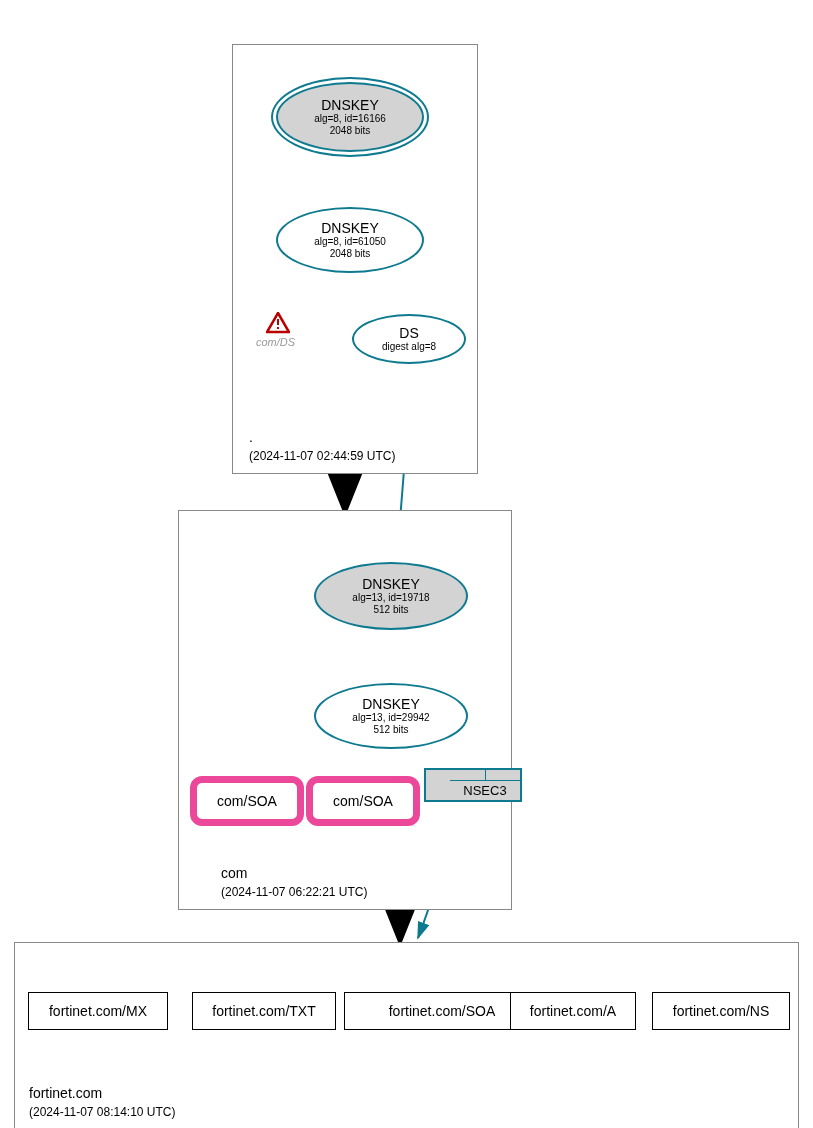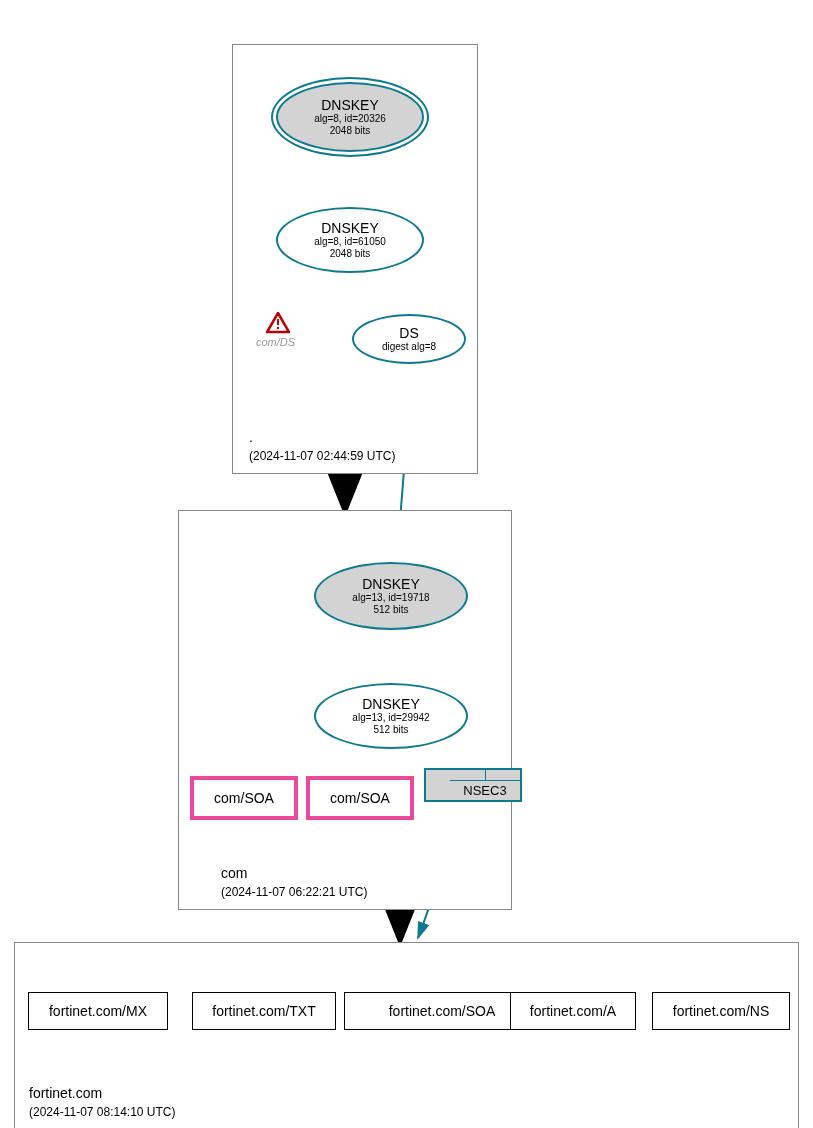--- a/index.html
+++ b/index.html
@@ -43,22 +43,22 @@
     }
     .node-title {
       font-size: 14px;
     }
     .node-sub {
       font-size: 10px;
       line-height: 1.2;
     }
     .rrset-box {
       position: absolute;
-      border: 4px solid #ec4899;
-      border-radius: 0;
+      border: 7px solid #ec4899;
+      border-radius: 12px;
       background: white;
       display: flex;
       align-items: center;
       justify-content: center;
       font-size: 14px;
     }
     .rrset-box.black {
       border-color: #000;
       border-width: 1.5px;
       border-radius: 0;
@@ -139,21 +139,21 @@
   <path d="M 400 910 L 400 935" stroke="#000" stroke-width="6" fill="none" marker-end="url(#arrow-black)"></path>
 </svg>
 
 <div class="zone-box" style="left:232px; top:44px; width:244px; height:428px;">
   <div class="zone-label" style="left:16px; bottom:28px;">.</div>
   <div class="zone-timestamp" style="left:16px; bottom:10px;">(2024-11-07 02:44:59 UTC)</div>
 </div>
 
 <div class="node-ellipse filled double" style="left:276px; top:82px; width:144px; height:66px;">
   <div class="node-title">DNSKEY</div>
-  <div class="node-sub">alg=8, id=20326</div>
+  <div class="node-sub">alg=8, id=16166</div>
   <div class="node-sub">2048 bits</div>
 </div>
 
 <div class="node-ellipse" style="left:276px; top:207px; width:144px; height:62px;">
   <div class="node-title">DNSKEY</div>
   <div class="node-sub">alg=8, id=61050</div>
   <div class="node-sub">2048 bits</div>
 </div>
 
 <div class="warning-icon" style="left:266px; top:312px;">

